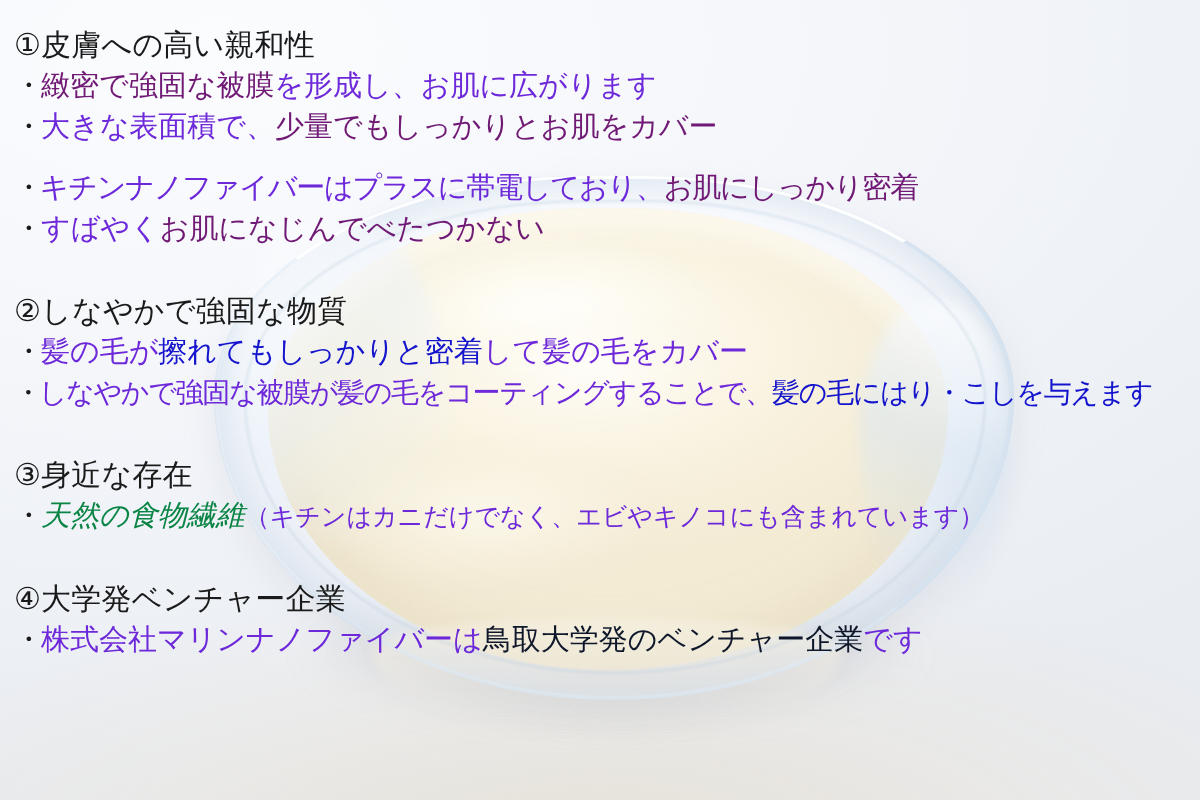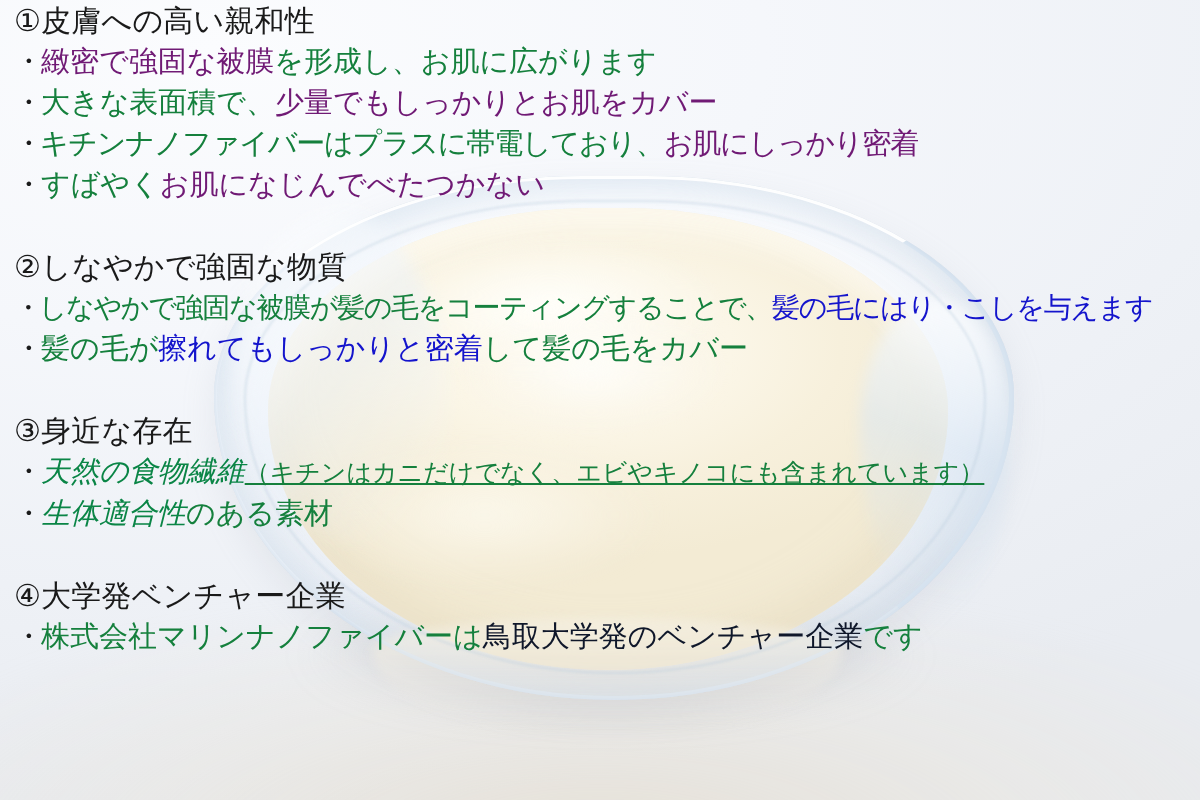--- a/index.html
+++ b/index.html
@@ -189,21 +189,21 @@
   }
 
   
 
   .content {
     position: absolute;
     left: 0;
     top: 0;
     width: 1200px;
     height: 800px;
-    padding: 0 0 0 14px;
+    padding: 24px 0 0 14px;
     box-sizing: border-box;
   }
 
   .block { margin-bottom: 0; }
 
   .heading {
     font-size: 30px;
     line-height: 41px;
     color: #1a1a1a;
     white-space: nowrap;
@@ -220,29 +220,29 @@
 
   .bullet::before {
     content: "\30FB";
     margin-right: -2px;
   }
 
   .gap {
     height: 41px;
   }
 
-  .tight { letter-spacing: -1.2px; }
+  .tight { letter-spacing: -1.2px; margin-top: 20px; }
   .tighter { font-size: 28px; letter-spacing: -1.3px; }
-  .paren { font-size: 25px; text-decoration: underline; }
+  .paren { font-size: 25px; }
 
   .t-red     { color: #701a75; }
   .t-blue    { color: #1414cc; }
   .t-green   { color: #0a8546; font-style: italic; }
   .t-magenta { color: #0f172a; }
-  .t-black   { color: #15803d; }
+  .t-black   { color: #6d28d9; }
 </style>
 </head>
 <body>
 
 <div id="stage">
 
   <div class="photo-layer">
     <div class="bg-table"></div>
     <div class="bg-warm-floor"></div>
     <div class="bowl-shadow"></div>
@@ -271,33 +271,32 @@
 
 
       <div class="bullet"><span class="t-black">すばやく</span><span class="t-red">お肌になじんでべたつかない</span></div>
     </div>
 
     <div class="gap"></div>
 
     <div class="block">
       <div class="heading">②しなやかで強固な物質</div>
 
+      <div class="bullet"><span class="t-black">髪の毛が</span><span class="t-blue">擦れてもしっかりと密着</span><span class="t-black">して髪の毛をカバー</span></div>
+
       <div class="bullet tighter"><span class="t-black">しなやかで強固な被膜が髪の毛をコーティングすることで、</span><span class="t-blue">髪の毛にはり・こしを与えます</span></div>
-
-      <div class="bullet"><span class="t-black">髪の毛が</span><span class="t-blue">擦れてもしっかりと密着</span><span class="t-black">して髪の毛をカバー</span></div>
     </div>
 
     <div class="gap"></div>
 
     <div class="block">
       <div class="heading">③身近な存在</div>
 
       <div class="bullet"><span class="t-green">天然の食物繊維</span><span class="t-black paren">（キチンはカニだけでなく、エビやキノコにも含まれています）</span></div>
 
-      <div class="bullet"><span class="t-green">生体適合性</span><span class="t-black">のある素材</span></div>
     </div>
 
     <div class="gap"></div>
 
     <div class="block">
       <div class="heading">④大学発ベンチャー企業</div>
 
       <div class="bullet"><span class="t-black">株式会社マリンナノファイバーは</span><span class="t-magenta">鳥取大学発のベンチャー企業</span><span class="t-black">です</span></div>
     </div>
 

